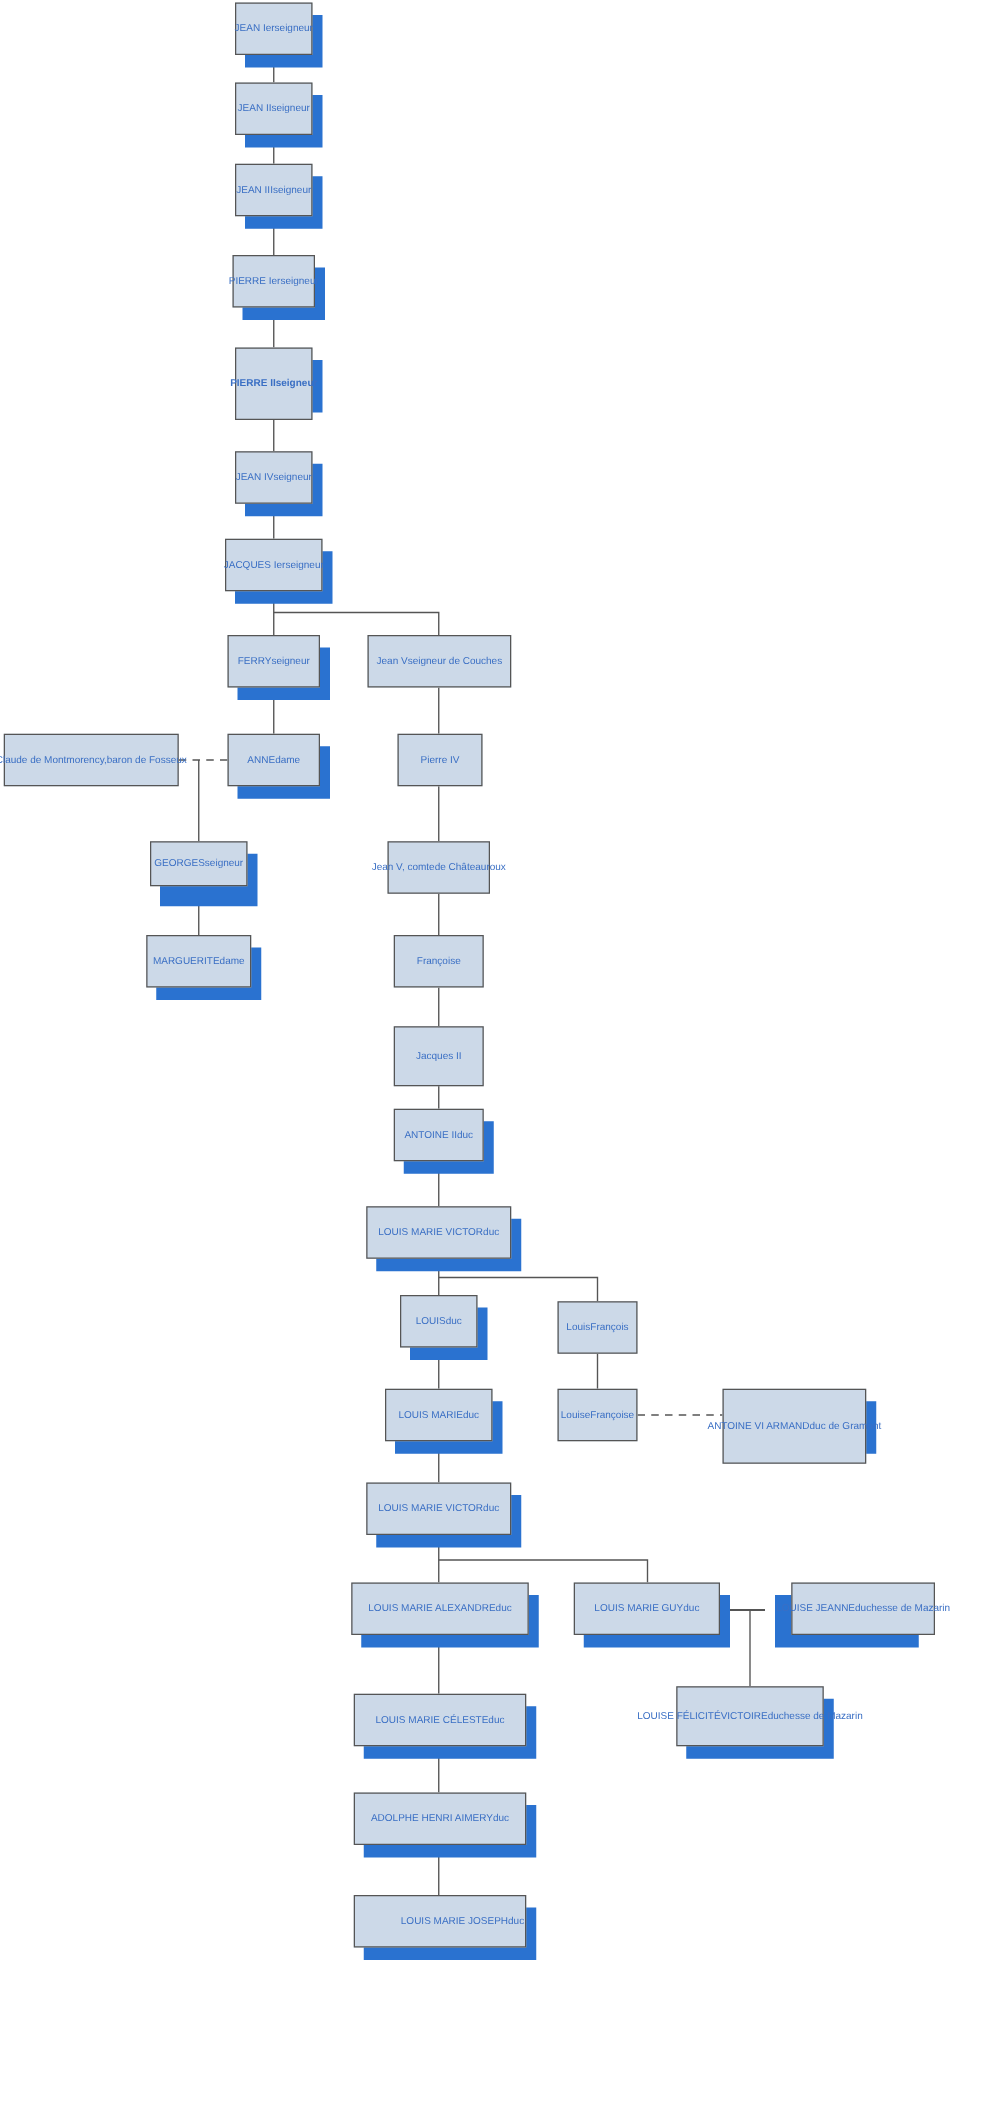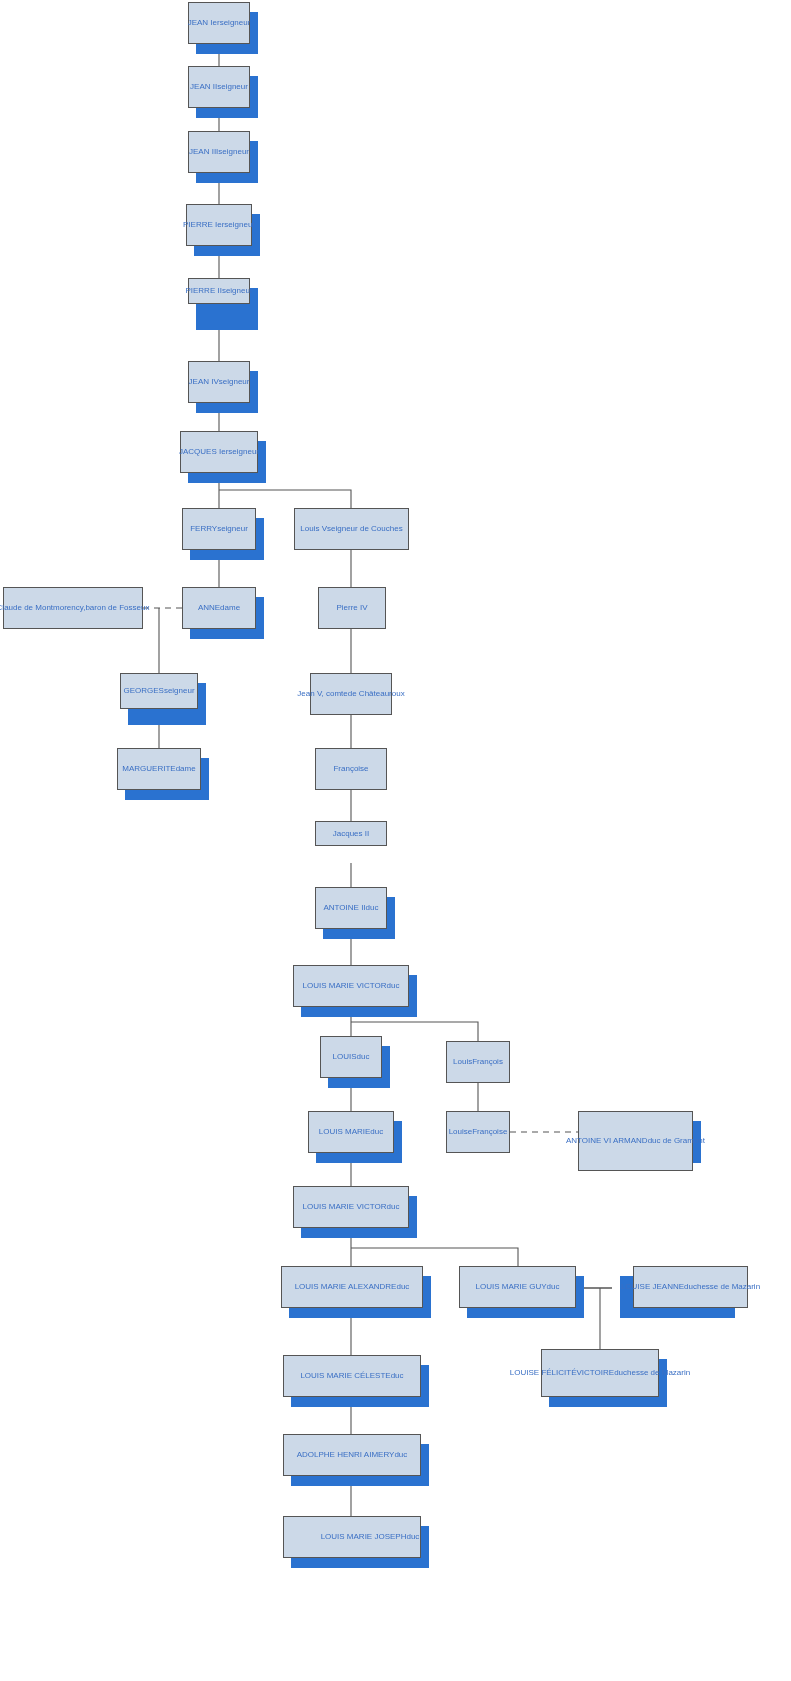--- a/index.html
+++ b/index.html
@@ -83,38 +83,38 @@
       <span class="ln">seigneur</span>
     </div>
     <div class="node" style="left: 188px; top: 131px; width: 62px; height: 42px; font-size: 8px;">
       <span class="ln">JEAN III</span>
       <span class="ln">seigneur</span>
     </div>
     <div class="node" style="left: 186px; top: 204px; width: 66px; height: 42px; font-size: 8px;">
       <span class="ln">PIERRE Ier</span>
       <span class="ln">seigneur</span>
     </div>
-    <div class="node" style="left: 188px; top: 278px; width: 62px; height: 26px; font-size: 8px;">
+    <div class="node" style="left: 188px; top: 278px; width: 62px; height: 58px; font-size: 8px; font-weight: bold;">
       <span class="ln">PIERRE II</span>
       <span class="ln">seigneur</span>
     </div>
     <div class="node" style="left: 188px; top: 361px; width: 62px; height: 42px; font-size: 8px;">
       <span class="ln">JEAN IV</span>
       <span class="ln">seigneur</span>
     </div>
     <div class="node" style="left: 180px; top: 431px; width: 78px; height: 42px; font-size: 8px;">
       <span class="ln">JACQUES Ier</span>
       <span class="ln">seigneur</span>
     </div>
     <div class="node" style="left: 182px; top: 508px; width: 74px; height: 42px; font-size: 8px;">
       <span class="ln">FERRY</span>
       <span class="ln">seigneur</span>
     </div>
     <div class="node" style="left: 294px; top: 508px; width: 115px; height: 42px; font-size: 8px;">
-      <span class="ln">Louis V</span>
+      <span class="ln">Jean V</span>
       <span class="ln">seigneur de Couches</span>
     </div>
     <div class="node" style="left: 3px; top: 587px; width: 140px; height: 42px; font-size: 8px;">
       <span class="ln">Claude de Montmorency,</span>
       <span class="ln">baron de Fosseux</span>
     </div>
     <div class="node" style="left: 182px; top: 587px; width: 74px; height: 42px; font-size: 8px;">
       <span class="ln">ANNE</span>
       <span class="ln">dame</span>
     </div>
@@ -129,21 +129,21 @@
       <span class="ln">Jean V, comte</span>
       <span class="ln">de Châteauroux</span>
     </div>
     <div class="node" style="left: 117px; top: 748px; width: 84px; height: 42px; font-size: 8px;">
       <span class="ln">MARGUERITE</span>
       <span class="ln">dame</span>
     </div>
     <div class="node" style="left: 315px; top: 748px; width: 72px; height: 42px; font-size: 8px;">
       <span class="ln">Françoise</span>
     </div>
-    <div class="node" style="left: 315px; top: 821px; width: 72px; height: 25px; font-size: 8px;">
+    <div class="node" style="left: 315px; top: 821px; width: 72px; height: 48px; font-size: 8px;">
       <span class="ln">Jacques II</span>
     </div>
     <div class="node" style="left: 315px; top: 887px; width: 72px; height: 42px; font-size: 8px;">
       <span class="ln">ANTOINE II</span>
       <span class="ln">duc</span>
     </div>
     <div class="node" style="left: 293px; top: 965px; width: 116px; height: 42px; font-size: 8px;">
       <span class="ln">LOUIS MARIE VICTOR</span>
       <span class="ln">duc</span>
     </div>

